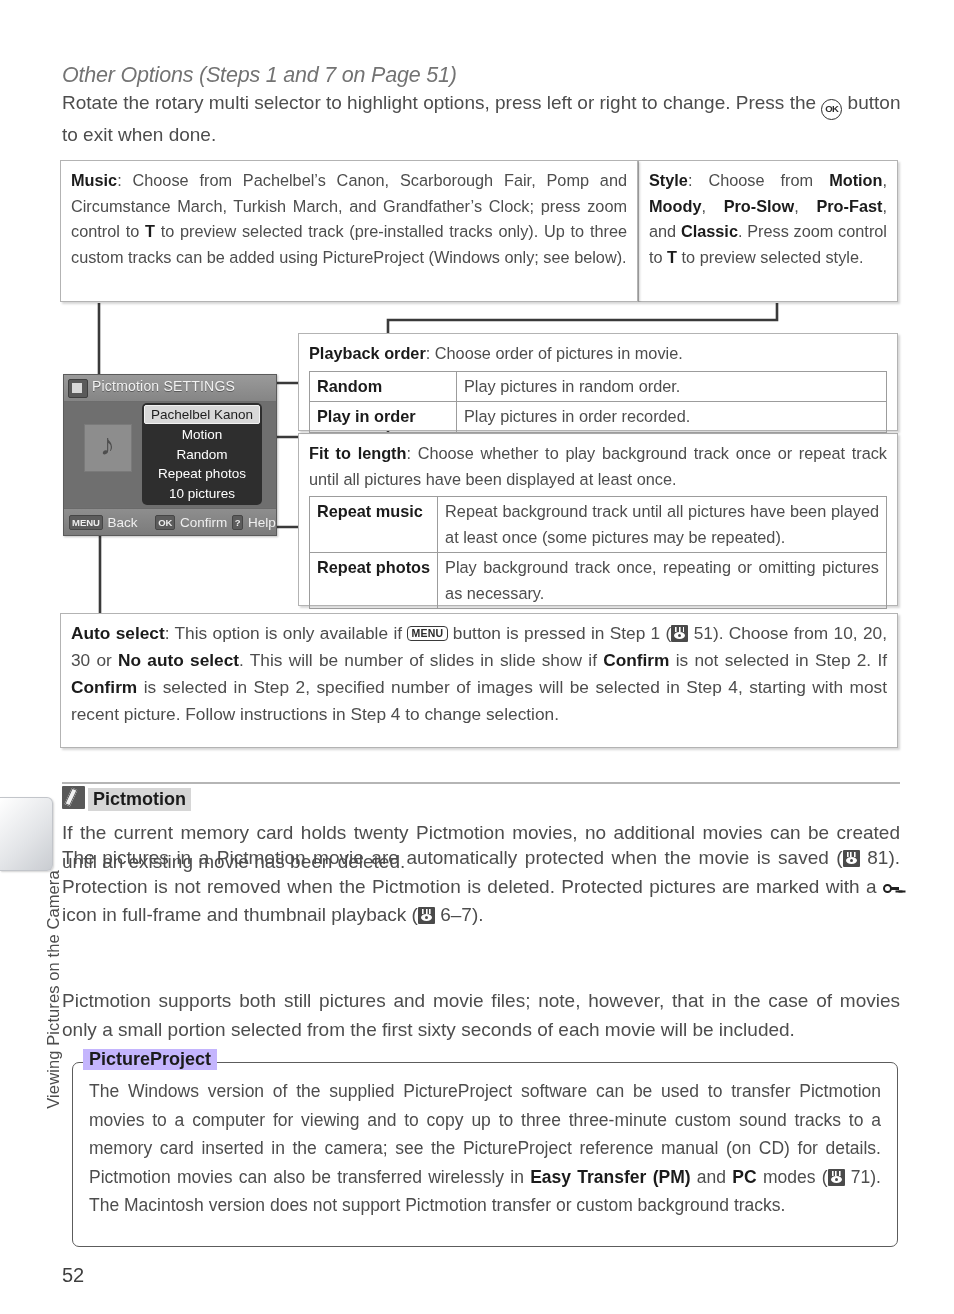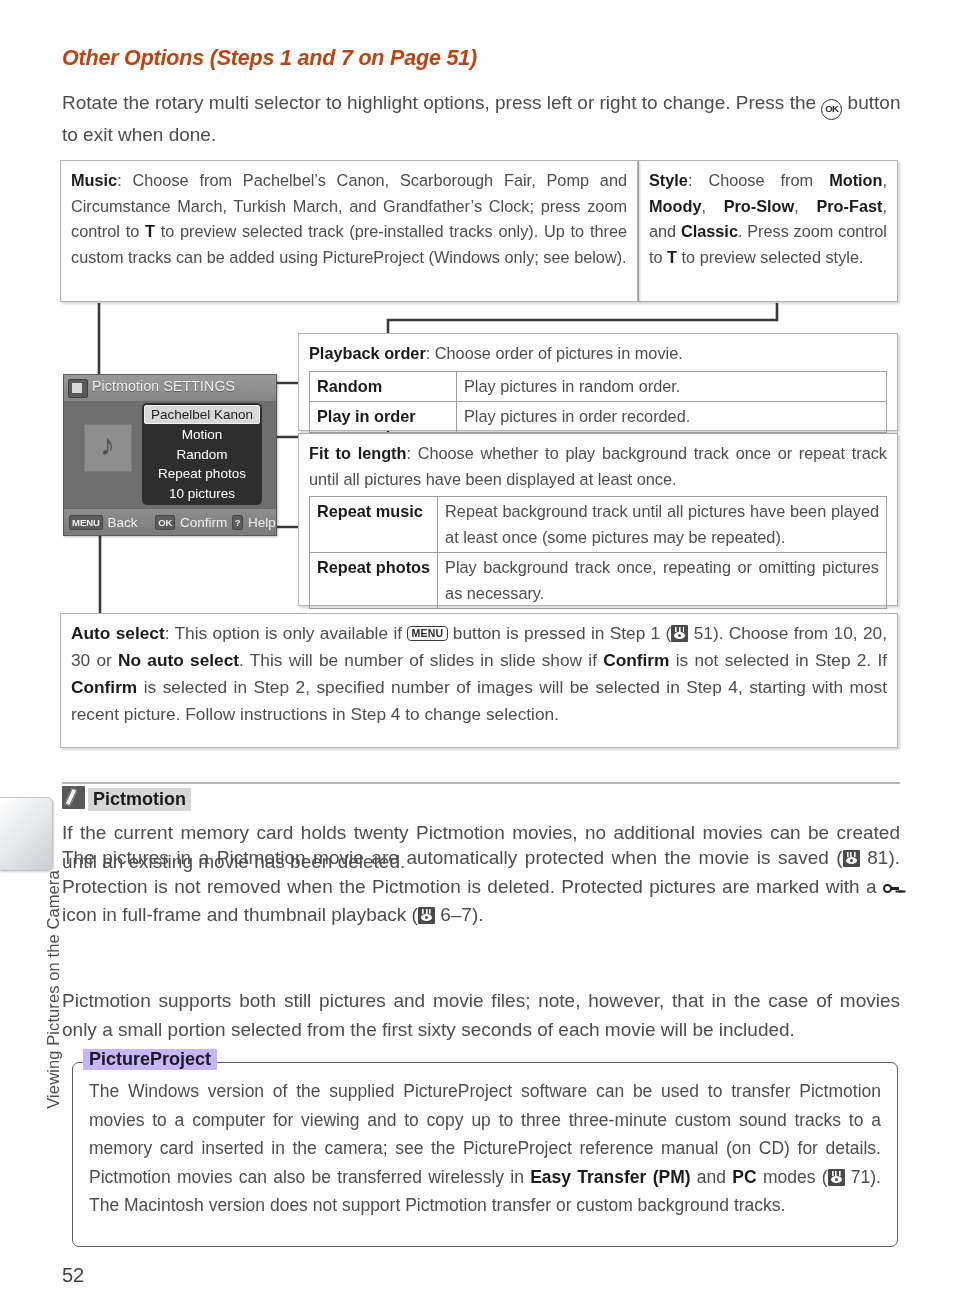--- a/index.html
+++ b/index.html
@@ -26,22 +26,22 @@
     transform:rotate(-90deg);transform-origin:center center;
     font-size:16.5px;color:#4d4d4d;letter-spacing:.1px;white-space:nowrap;
     text-align:center;
   }
   .page-number{
     position:absolute;left:62px;top:1264px;font-size:20px;color:#3f3f3f;
   }
 
   
   .sec-title{
-    position:absolute;left:62px;top:46px;width:840px;
-    font-size:21.5px;font-style:italic;font-weight:bold;color:#c2410c;
+    position:absolute;left:62px;top:63px;width:840px;
+    font-size:21.5px;font-style:italic;font-weight:normal;color:#737373;
     letter-spacing:-.2px;
   }
   .intro{
     position:absolute;left:62px;top:88px;width:842px;
     font-size:19px;line-height:30px;color:#4d4d4d;
   }
 
   
   .box{
     position:absolute;box-sizing:border-box;

